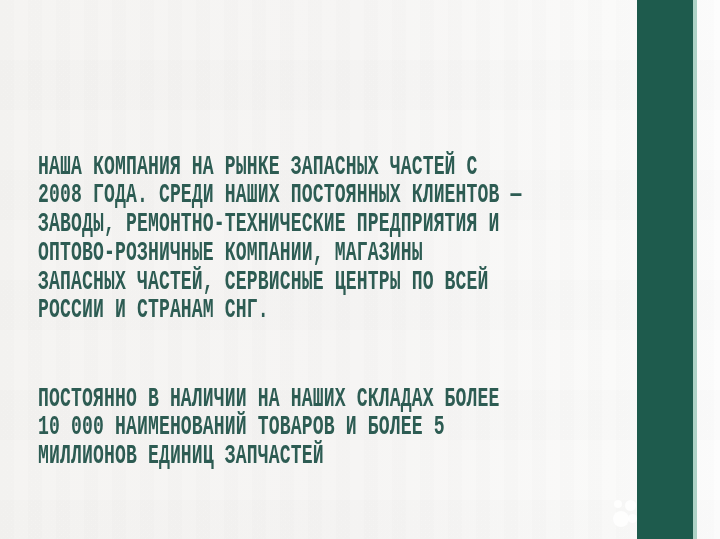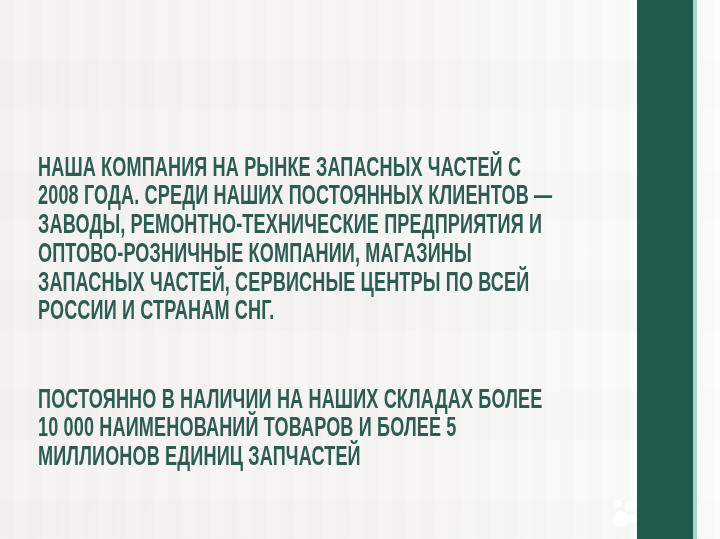--- a/index.html
+++ b/index.html
@@ -2,21 +2,21 @@
 <html><head>
 <meta charset="utf-8">
 <style>
   html, body { margin: 0; padding: 0; }
   .canvas {
     position: relative;
     width: 720px;
     height: 539px;
     overflow: hidden;
     background: linear-gradient(90deg, #f5f4f2 0%, #f6f5f4 50%, #fafaf9 85%, #fdfdfd 100%);
-    font-family: Liberation Sans, sans-serif;
+    font-family: Liberation Mono, monospace;
   }
   
   .bg-texture {
     position: absolute;
     inset: 0;
     background:
       repeating-linear-gradient(90deg, rgba(0,0,0,0.006) 0 14px, rgba(255,255,255,0.012) 14px 28px),
       repeating-linear-gradient(180deg, rgba(255,255,255,0.012) 0 60px, rgba(0,0,0,0.006) 60px 110px);
   }
   .about {

